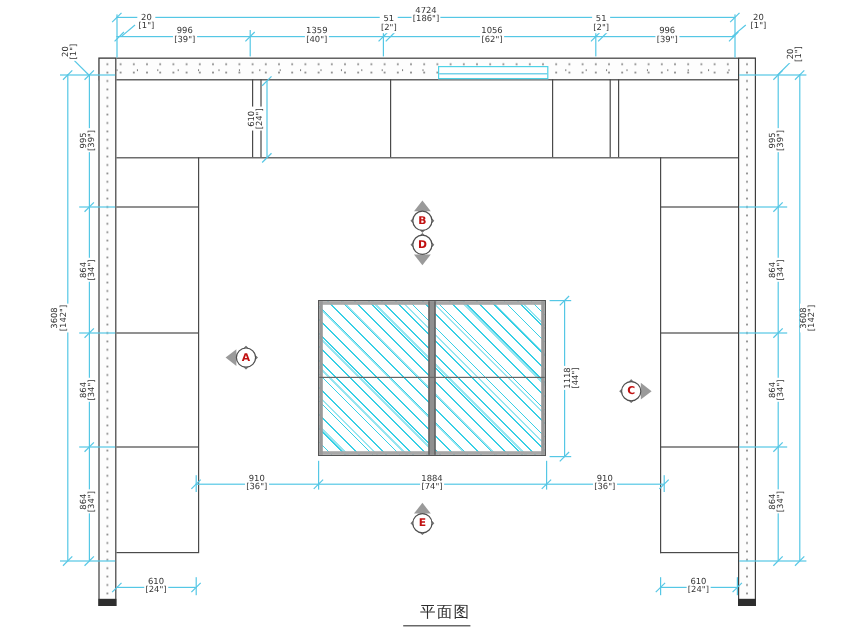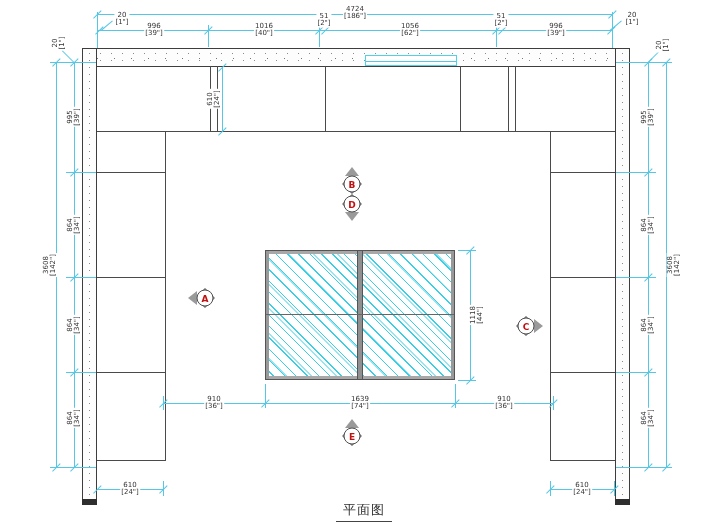--- a/index.html
+++ b/index.html
@@ -26,21 +26,21 @@
   .dia{position:absolute;left:50%;top:50%;width:14px;height:14px;background:#bdbdbd;border:1px solid #777;
     transform:translate(-50%,-50%) rotate(45deg)}
   .tri{position:absolute;width:0;height:0}
   .tri.up{left:50%;top:1px;margin-left:-7px;border-left:7px solid transparent;border-right:7px solid transparent;border-bottom:9px solid #9a9a9a}
   .tri.down{left:50%;bottom:1px;margin-left:-7px;border-left:7px solid transparent;border-right:7px solid transparent;border-top:9px solid #9a9a9a}
   .tri.left{top:50%;left:1px;margin-top:-7px;border-top:7px solid transparent;border-bottom:7px solid transparent;border-right:9px solid #9a9a9a}
   .tri.right{top:50%;right:1px;margin-top:-7px;border-top:7px solid transparent;border-bottom:7px solid transparent;border-left:9px solid #9a9a9a}
   .cir{position:absolute;left:50%;top:50%;transform:translate(-50%,-50%);width:17px;height:17px;border-radius:50%;
     background:#fff;border:1px solid #4f4f4f;display:flex;align-items:center;justify-content:center;
     font-size:9px;font-weight:bold;color:#c11111;z-index:2}
-  .title{position:absolute;left:336px;top:501px;width:56px;text-align:center;font-size:13px;color:#2f2f2f;
+  .title{position:absolute;left:336px;top:501px;width:56px;text-align:right;font-size:13px;color:#2f2f2f;
     border-bottom:1.5px solid #444;padding-bottom:2px;letter-spacing:1px}
 </style>
 </head>
 <body>
 
 <div id="cv">
 
   <div class="wall" style="left:82px;top:48px;width:548px;height:19px"></div>
   <div class="wall" style="left:82px;top:48px;width:15px;height:457px"></div>
   <div class="wall" style="left:615px;top:48px;width:15px;height:457px"></div>
@@ -162,21 +162,21 @@
     </div>
   <div class="dlbl" style="left:122px;top:19px">
       <div>20</div>
       <div>[1"]</div>
     </div>
   <div class="dlbl" style="left:154px;top:30px">
       <div>996</div>
       <div>[39"]</div>
     </div>
   <div class="dlbl" style="left:264px;top:30px">
-      <div>1016</div>
+      <div>1359</div>
       <div>[40"]</div>
     </div>
   <div class="dlbl" style="left:324px;top:20px">
       <div>51</div>
       <div>[2"]</div>
     </div>
   <div class="dlbl" style="left:410px;top:30px">
       <div>1056</div>
       <div>[62"]</div>
     </div>
@@ -245,21 +245,21 @@
 
   <div class="dlbl rot" style="left:214px;top:99px">
       <div>610</div>
       <div>[24"]</div>
     </div>
   <div class="dlbl" style="left:214px;top:403px">
       <div>910</div>
       <div>[36"]</div>
     </div>
   <div class="dlbl" style="left:360px;top:403px">
-      <div>1639</div>
+      <div>1884</div>
       <div>[74"]</div>
     </div>
   <div class="dlbl" style="left:504px;top:403px">
       <div>910</div>
       <div>[36"]</div>
     </div>
   <div class="dlbl rot" style="left:477px;top:315px">
       <div>1118</div>
       <div>[44"]</div>
     </div>

